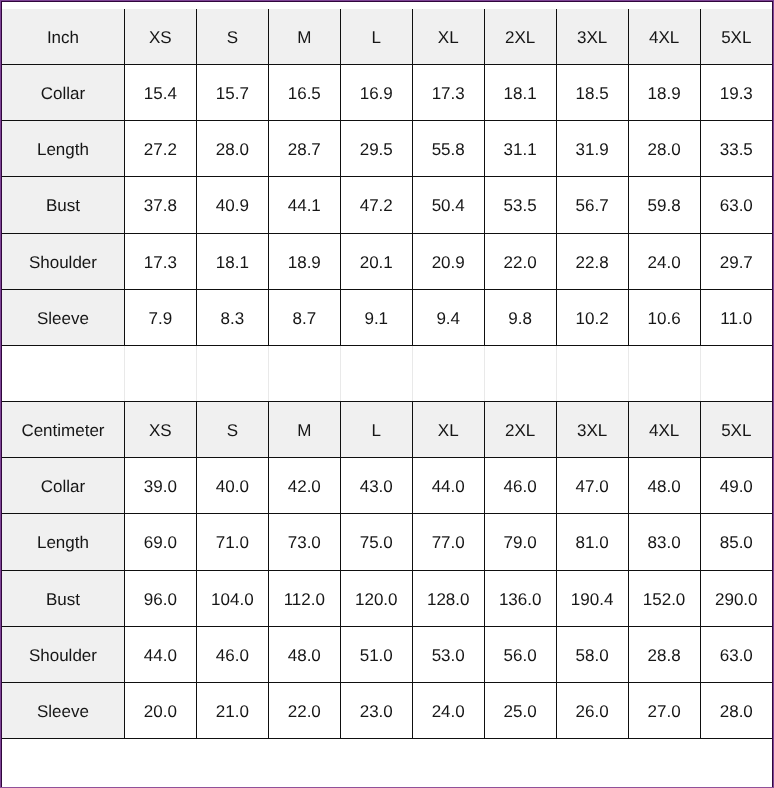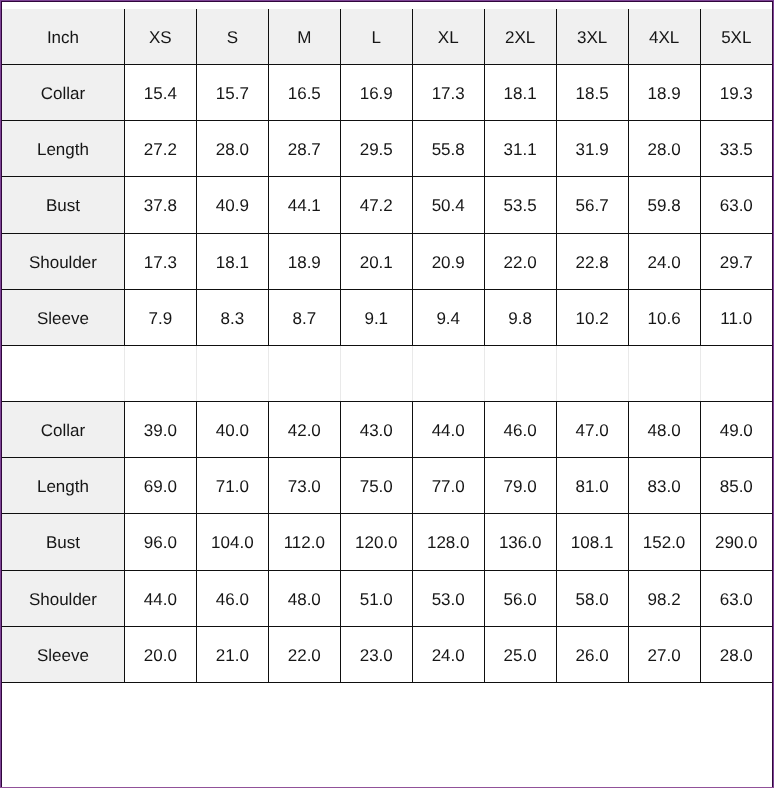--- a/index.html
+++ b/index.html
@@ -128,20 +128,32 @@
         <td class="faint"></td>
         <td class="faint"></td>
         <td class="faint"></td>
         <td class="faint"></td>
         <td class="faint"></td>
         <td class="faint"></td>
         <td class="faint"></td>
         <td class="faint"></td>
         <td class="faint"></td>
       </tr>
+      <tr class="hdr">
+        <td class="rowhead unit">Centimeter</td>
+        <td class="hdrcell">XS</td>
+        <td class="hdrcell">S</td>
+        <td class="hdrcell">M</td>
+        <td class="hdrcell">L</td>
+        <td class="hdrcell">XL</td>
+        <td class="hdrcell">2XL</td>
+        <td class="hdrcell">3XL</td>
+        <td class="hdrcell">4XL</td>
+        <td class="hdrcell">5XL</td>
+      </tr>
       <tr class="datarow">
         <td class="rowhead">Collar</td>
         <td class="val">39.0</td>
         <td class="val">40.0</td>
         <td class="val">42.0</td>
         <td class="val">43.0</td>
         <td class="val">44.0</td>
         <td class="val">46.0</td>
         <td class="val">47.0</td>
         <td class="val">48.0</td>
@@ -160,34 +172,34 @@
         <td class="val">85.0</td>
       </tr>
       <tr class="datarow">
         <td class="rowhead">Bust</td>
         <td class="val">96.0</td>
         <td class="val">104.0</td>
         <td class="val">112.0</td>
         <td class="val">120.0</td>
         <td class="val">128.0</td>
         <td class="val">136.0</td>
-        <td class="val">108.1</td>
+        <td class="val">190.4</td>
         <td class="val">152.0</td>
         <td class="val">290.0</td>
       </tr>
       <tr class="datarow">
         <td class="rowhead">Shoulder</td>
         <td class="val">44.0</td>
         <td class="val">46.0</td>
         <td class="val">48.0</td>
         <td class="val">51.0</td>
         <td class="val">53.0</td>
         <td class="val">56.0</td>
         <td class="val">58.0</td>
-        <td class="val">98.2</td>
+        <td class="val">28.8</td>
         <td class="val">63.0</td>
       </tr>
       <tr class="datarow">
         <td class="rowhead">Sleeve</td>
         <td class="val">20.0</td>
         <td class="val">21.0</td>
         <td class="val">22.0</td>
         <td class="val">23.0</td>
         <td class="val">24.0</td>
         <td class="val">25.0</td>

